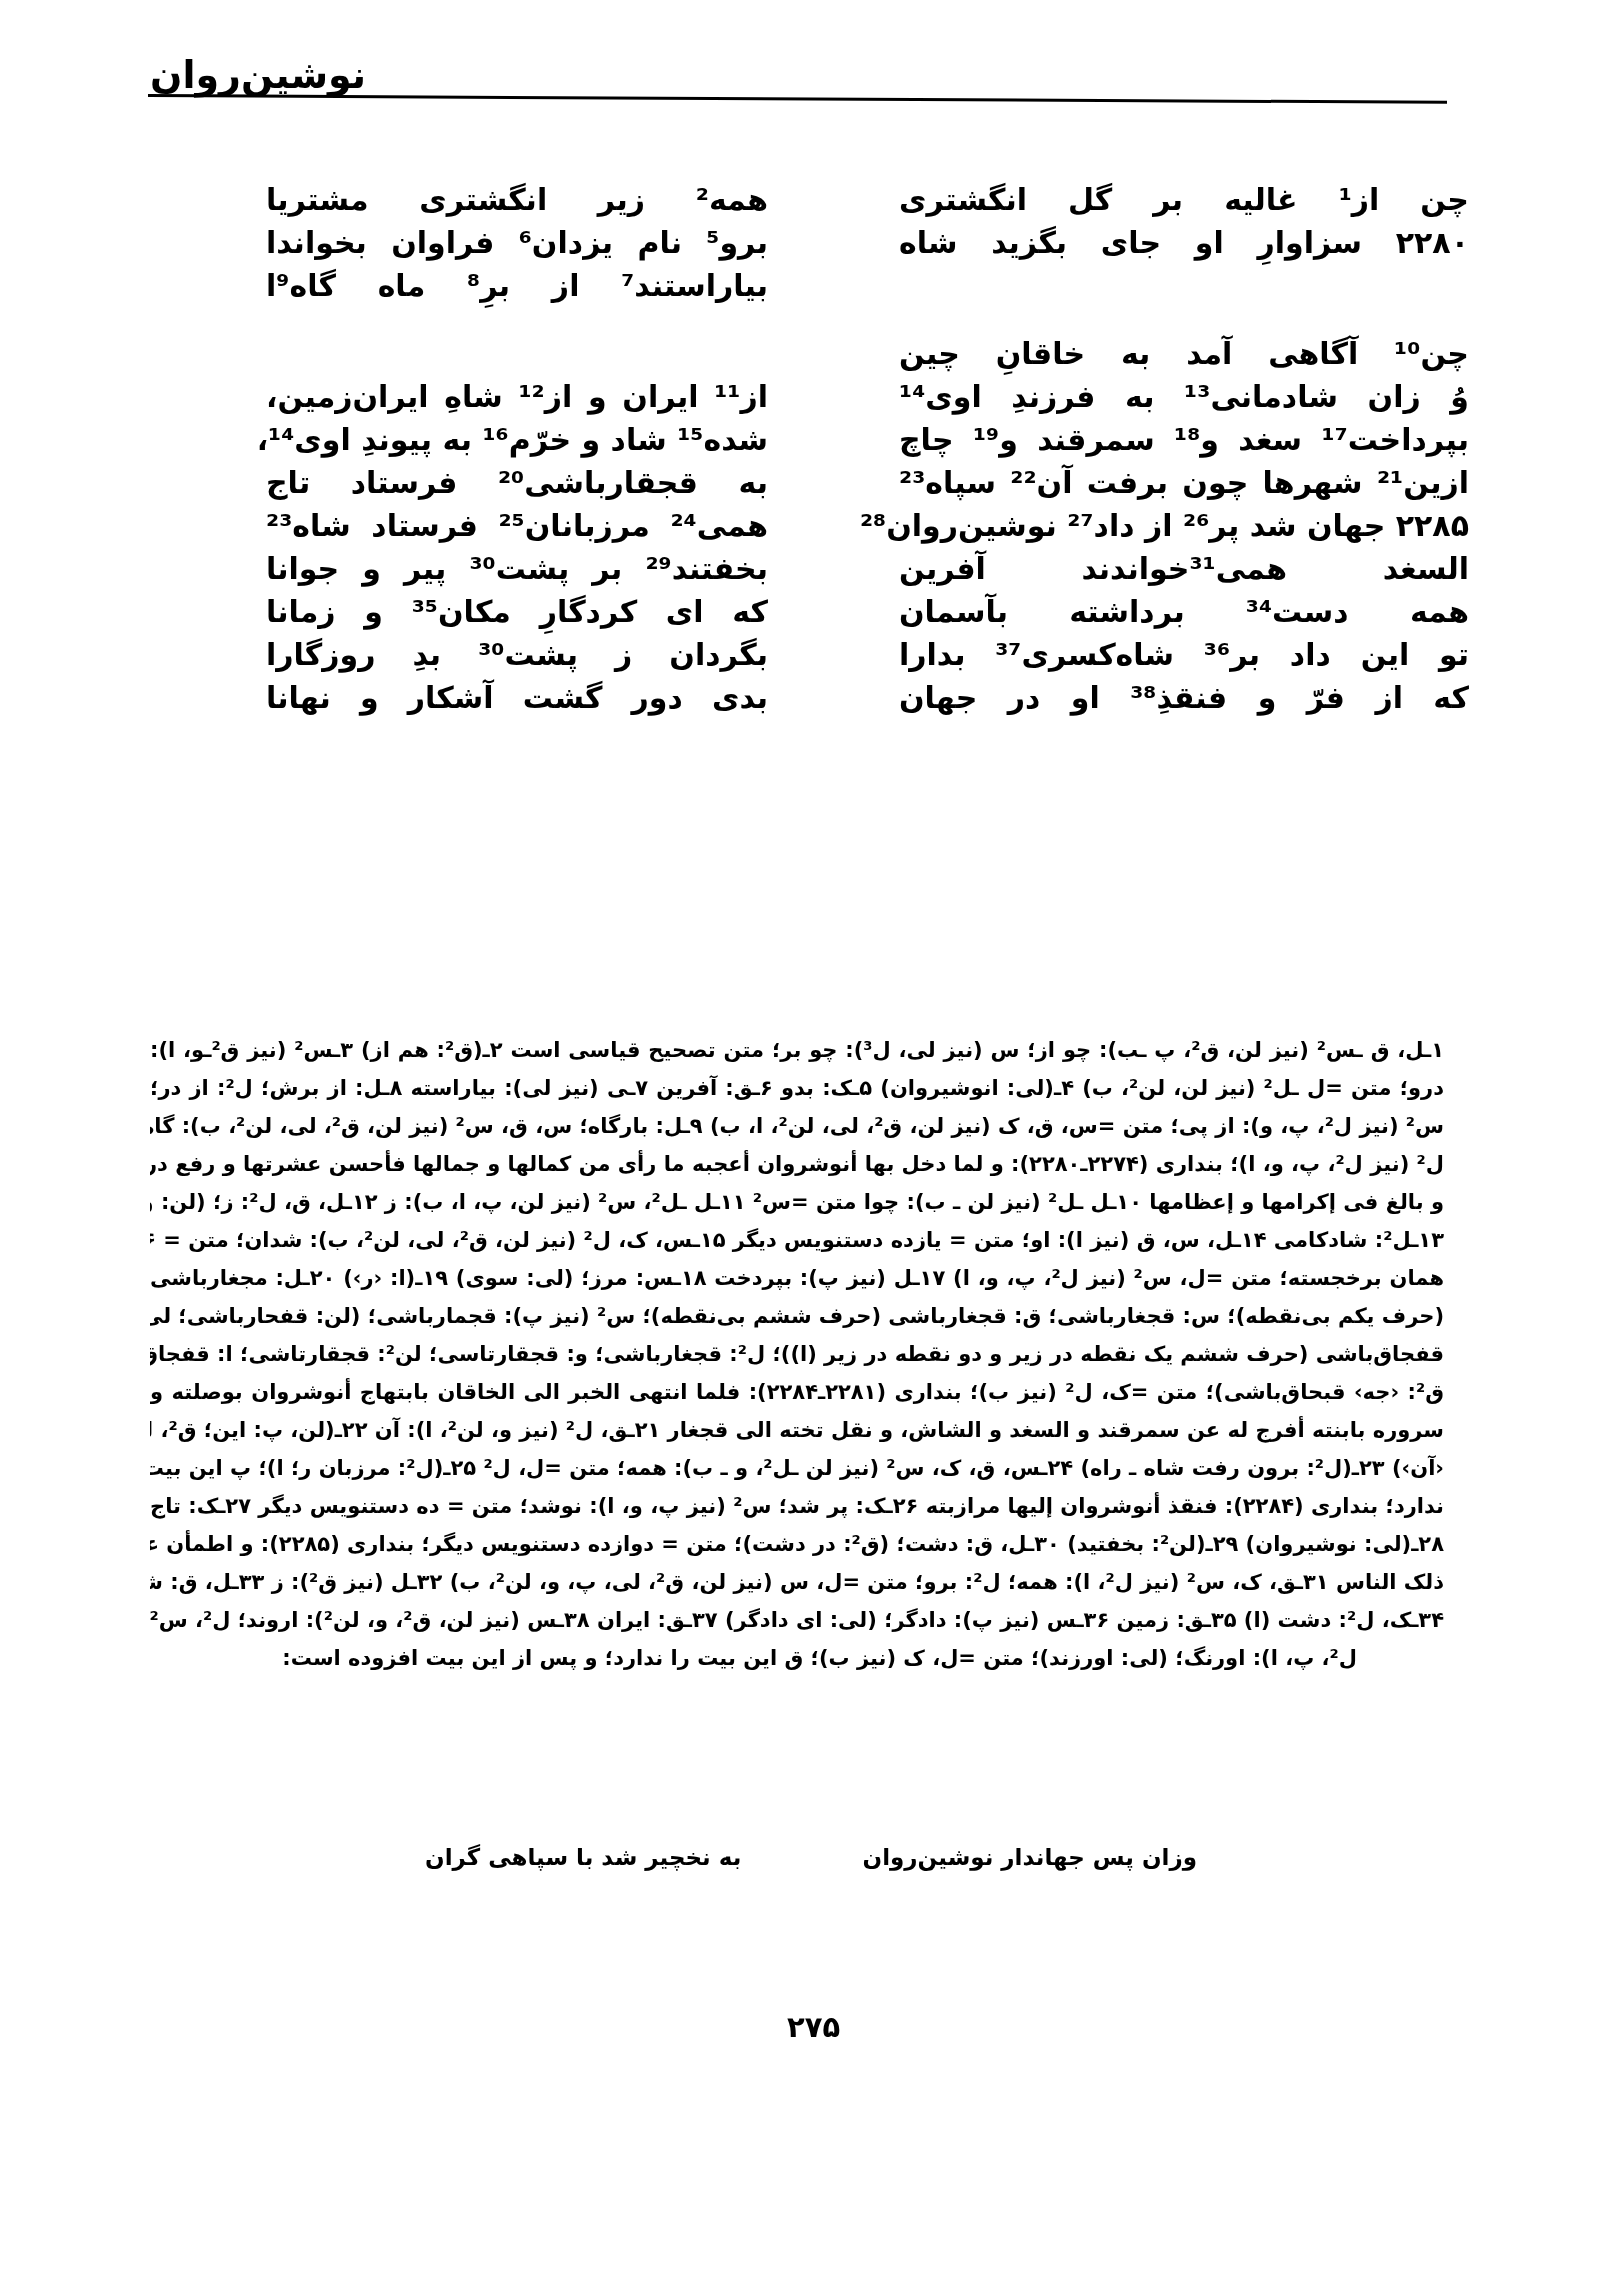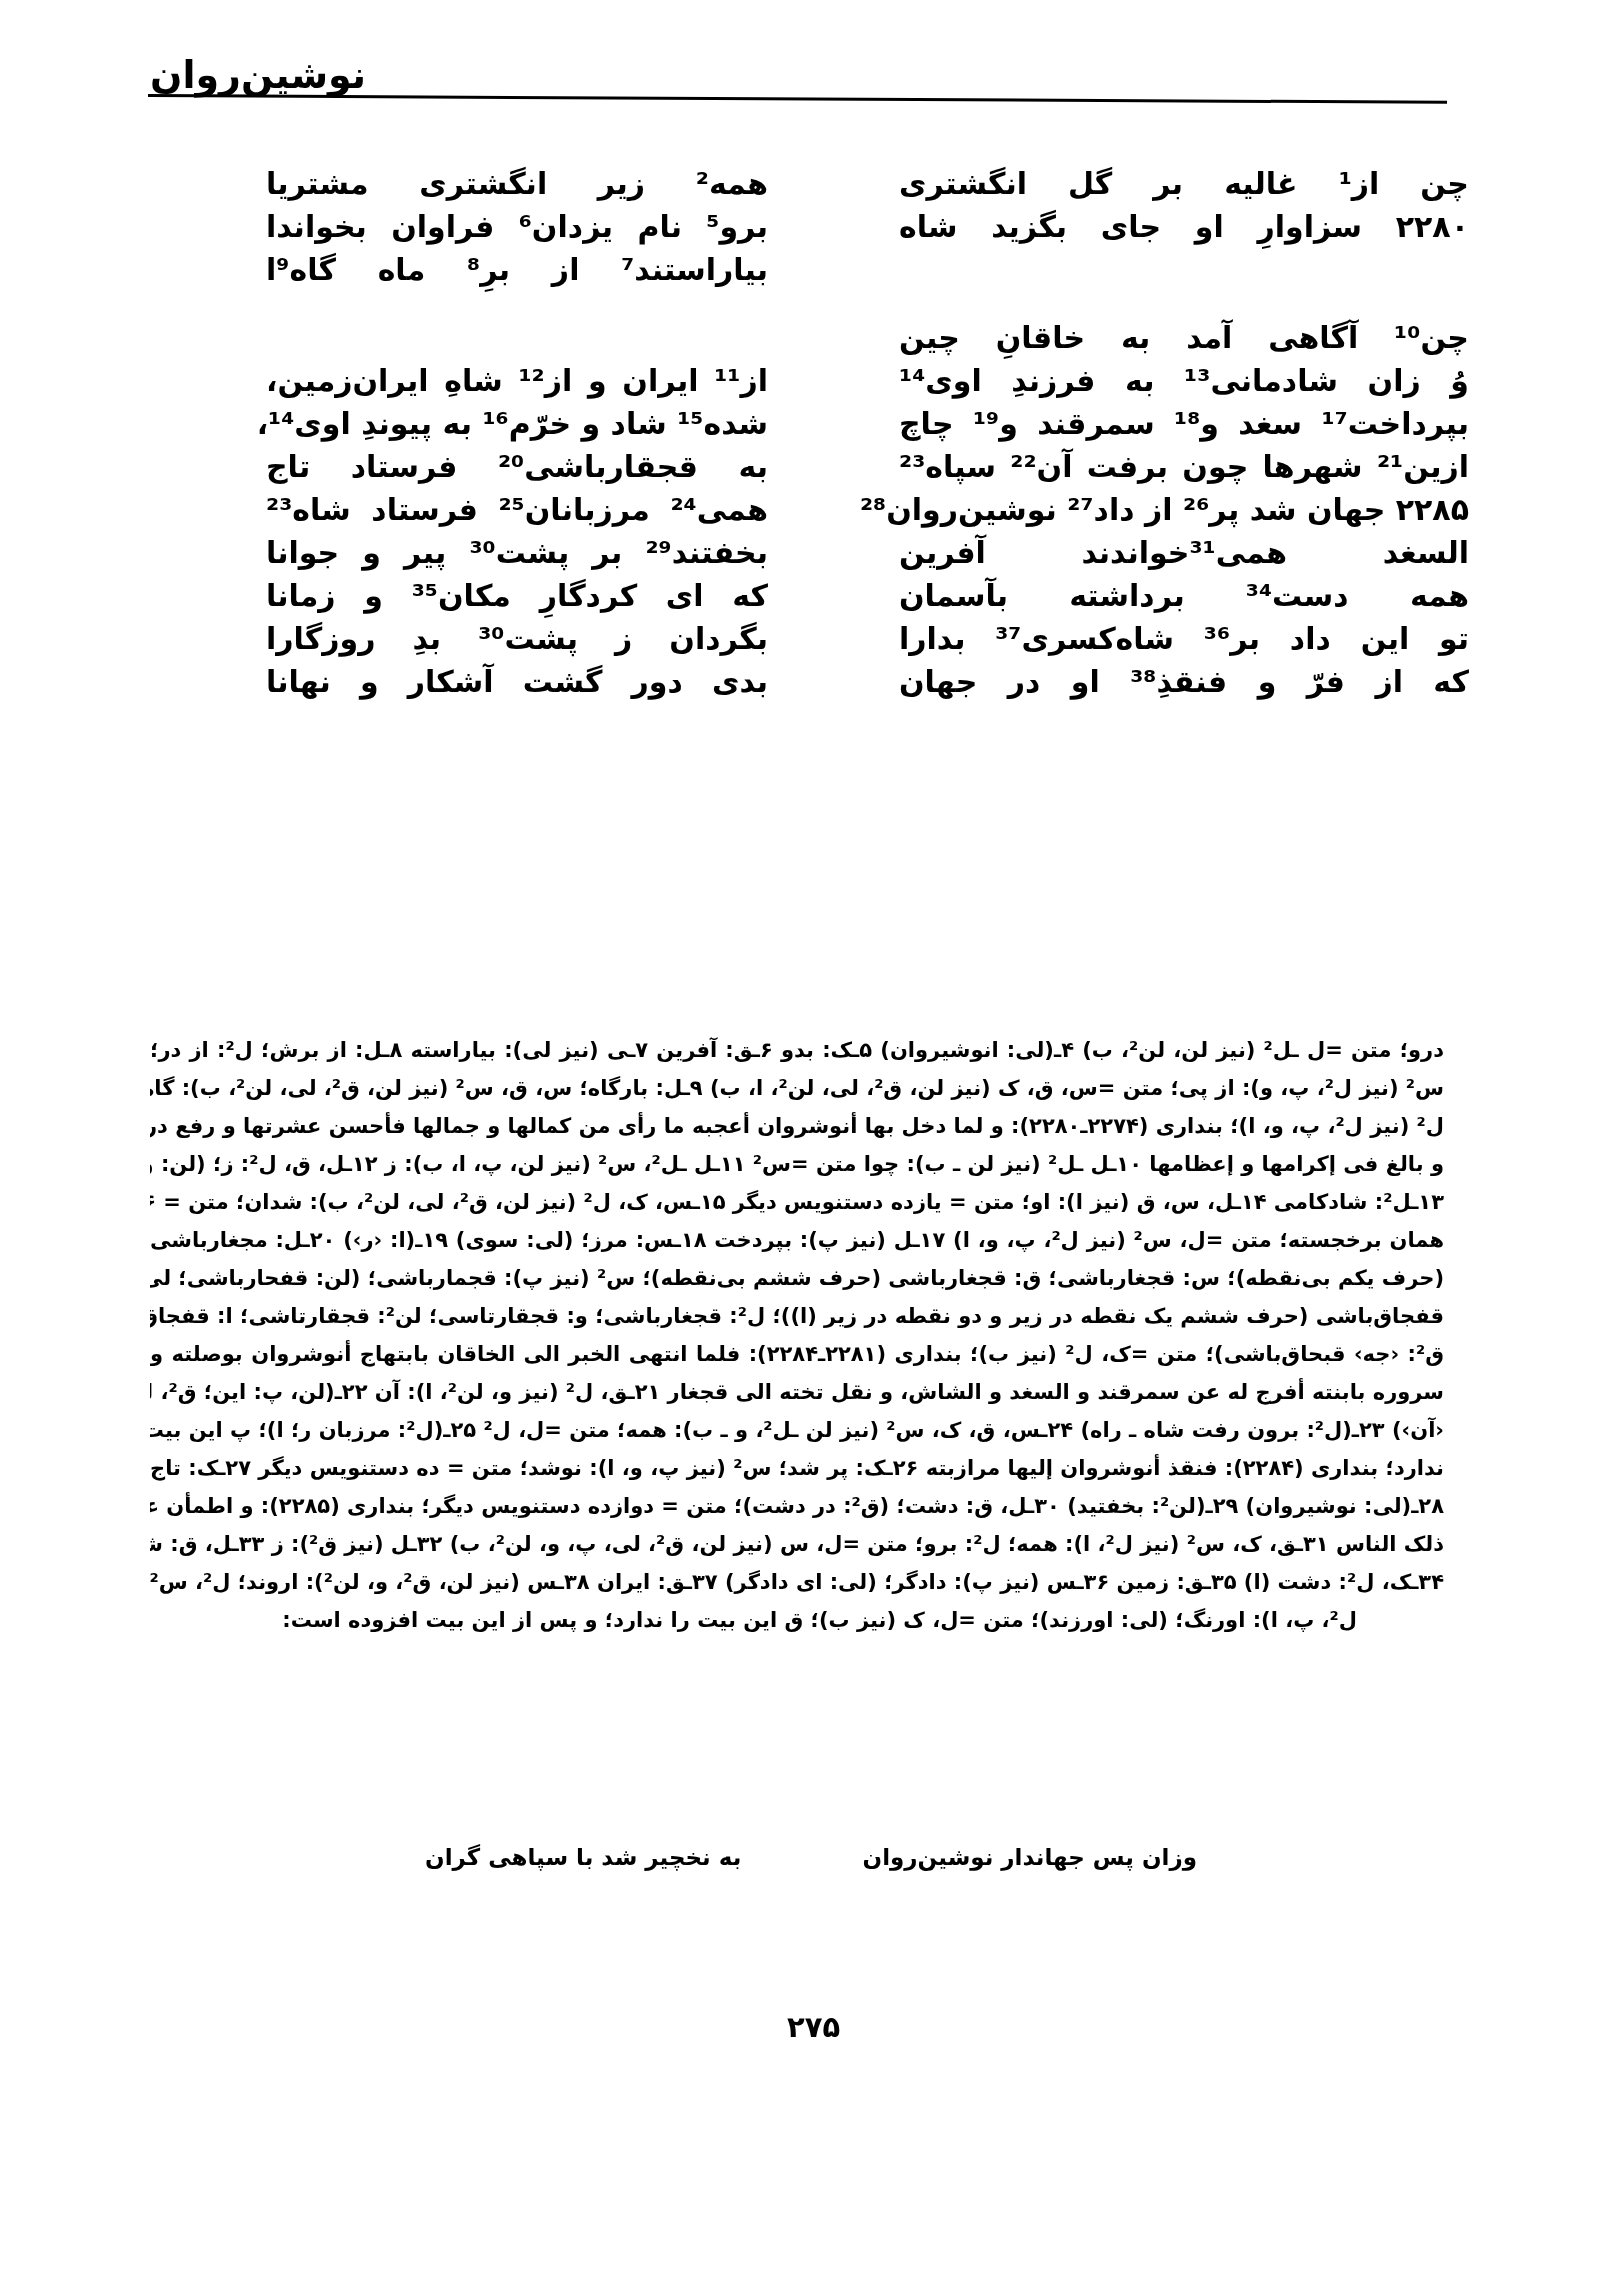--- a/index.html
+++ b/index.html
@@ -17,21 +17,21 @@
     background: #000; transform: rotate(0.3deg); transform-origin: left center;
   }
   .poem-col {
     position: absolute; direction: rtl;
     font-size: 30px; font-weight: bold; line-height: 43px;
   }
   .poem-col .line {
     display: block; white-space: nowrap; text-align: justify;
     text-align-last: justify; height: 43px;
   }
-  .stanza { margin-bottom: 68px; }
+  .stanza { margin-bottom: 68px; margin-top: 16px; }
   .col-right { left: 899px; width: 570px; top: 162px; }
   .col-left  { left: 266px; width: 502px; top: 162px; }
   .footnotes {
     position: absolute; left: 150px; top: 1031px; width: 1294px;
     direction: rtl; font-size: 21px; font-weight: bold; line-height: 38px;
     text-align: justify;
   }
   .footnotes .fn-line {
     display: block; white-space: nowrap; overflow: hidden;
     text-align: justify; text-align-last: justify; height: 38px;
@@ -83,20 +83,21 @@
     <span class="line">به قجقارباشی²⁰ فرستاد تاج</span>
     <span class="line">همی²⁴ مرزبانان²⁵ فرستاد شاه²³</span>
     <span class="line">بخفتند²⁹ بر پشت³⁰ پیر و جوانا</span>
     <span class="line">که ای کردگارِ مکان³⁵ و زمانا</span>
     <span class="line">بگردان ز پشت³⁰ بدِ روزگارا</span>
     <span class="line">بدی دور گشت آشکار و نهانا</span>
   </div>
 </div>
 
 <div class="footnotes">
+  <span class="fn-line">۱ـل، ق ـس² (نیز لن، ق²، پ ـب): چو از؛ س (نیز لی، ل³): چو بر؛ متن تصحیح قیاسی است ۲ـ(ق²: هم از) ۳ـس² (نیز ق²ـو، ا):</span>
   <span class="fn-line">درو؛ متن =ل ـل² (نیز لن، لن²، ب) ۴ـ(لی: انوشیروان) ۵ـک: بدو ۶ـق: آفرین ۷ـی (نیز لی): بیاراسته ۸ـل: از برش؛ ل²: از در؛</span>
   <span class="fn-line">س² (نیز ل²، پ، و): از پی؛ متن =س، ق، ک (نیز لن، ق²، لی، لن²، ا، ب) ۹ـل: بارگاه؛ س، ق، س² (نیز لن، ق²، لی، لن²، ب): گاه ماه؛ متن =که</span>
   <span class="fn-line">ل² (نیز ل²، پ، و، ا)؛ بنداری (۲۲۷۴ـ۲۲۸۰): و لما دخل بها أنوشروان أعجبه ما رأی من کمالها و جمالها فأحسن عشرتها و رفع درجتها</span>
   <span class="fn-line">و بالغ فی إکرامها و إعظامها ۱۰ـل ـل² (نیز لن ـ ب): چوا متن =س² ۱۱ـل ـل²، س² (نیز لن، پ، ا، ب): ز ۱۲ـل، ق، ل²: ز؛ (لن: و وز)</span>
   <span class="fn-line">۱۳ـل²: شادکامی ۱۴ـل، س، ق (نیز ا): او؛ متن = یازده دستنویس دیگر ۱۵ـس، ک، ل² (نیز لن، ق²، لی، لن²، ب): شدان؛ متن = ۱۶ـق:</span>
   <span class="fn-line">همان برخجسته؛ متن =ل، س² (نیز ل²، پ، و، ا) ۱۷ـل (نیز پ): بپردخت ۱۸ـس: مرز؛ (لی: سوی) ۱۹ـ(ا: ‹ر›) ۲۰ـل: مجغارباشی</span>
   <span class="fn-line">(حرف یکم بی‌نقطه)؛ س: قجغارباشی؛ ق: قجغارباشی (حرف ششم بی‌نقطه)؛ س² (نیز پ): قجمارباشی؛ (لن: قفحارباشی؛ لی:</span>
   <span class="fn-line">قفجاق‌باشی (حرف ششم یک نقطه در زیر و دو نقطه در زیر (ا))؛ ل²: قجغارباشی؛ و: قجقارتاسی؛ لن²: قجقارتاشی؛ ا: قفجاق‌باسی؛</span>
   <span class="fn-line">ق²: ‹جه› قبحاق‌باشی)؛ متن =ک، ل² (نیز ب)؛ بنداری (۲۲۸۱ـ۲۲۸۴): فلما انتهی الخبر الی الخاقان بابتهاج أنوشروان بوصلته و</span>
   <span class="fn-line">سروره بابنته أفرج له عن سمرقند و السغد و الشاش، و نقل تخته الی قجغار ۲۱ـق، ل² (نیز و، لن²، ا): آن ۲۲ـ(لن، پ: این؛ ق²، لن²:</span>

